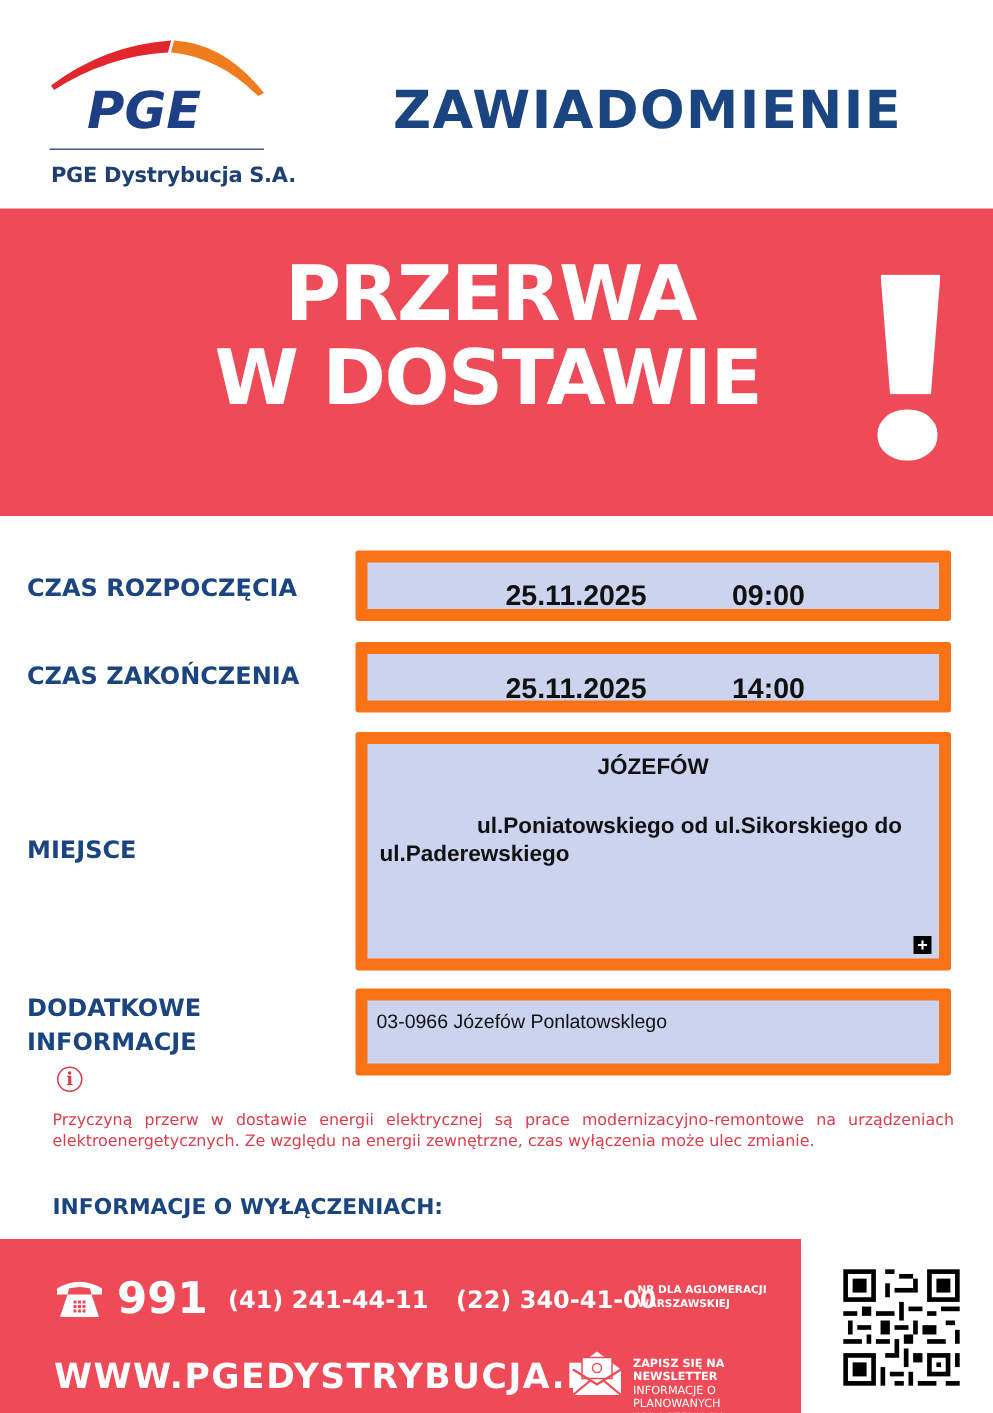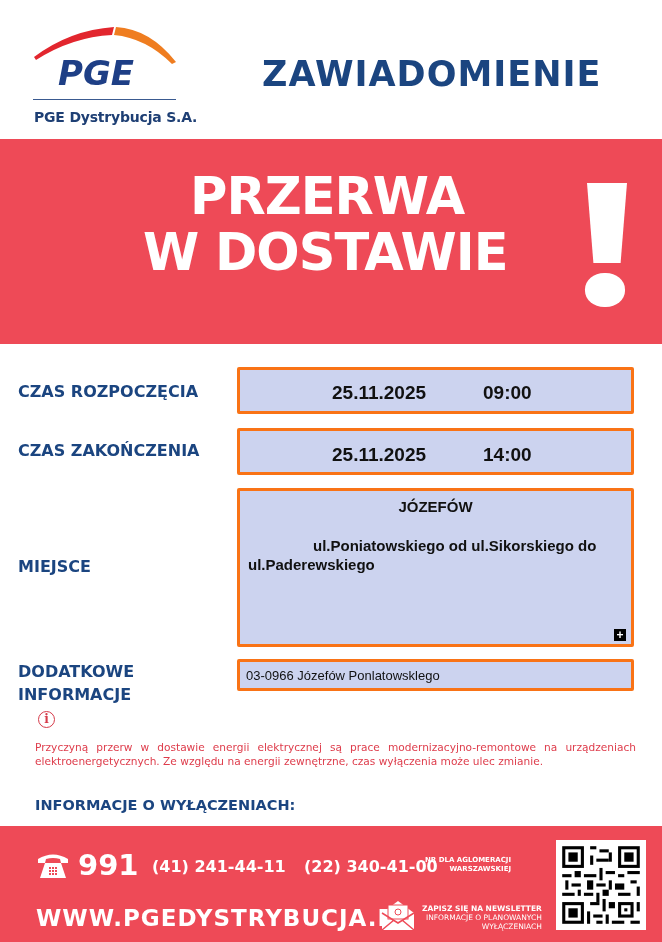--- a/index.html
+++ b/index.html
@@ -13,31 +13,31 @@
   
   .banner { left:0; top:139px; width:662px; height:205px; background:#ee4a57; }
   .big { font-family:"DejaVu Sans", sans-serif; font-weight:bold; color:#fff; font-size:51px; line-height:56px; letter-spacing:-1px; }
   .b-line1 { left:190px; top:30px; }
   .b-line2 { left:143px; top:86px; }
   .b-line3 { left:107px; top:145px; font-family:"DejaVu Sans", sans-serif; color:#fff; font-size:31px; letter-spacing:4px; }
   .excl-bar { left:587px; top:44px; width:40px; height:80px; background:#fff; clip-path:polygon(0 0,100% 0,84% 100%,16% 100%); }
   .excl-dot { left:585px; top:134px; width:40px; height:34px; background:#fff; border-radius:48%; }
   
   .lbl { font-family:"DejaVu Sans", sans-serif; font-weight:bold; color:#1b4580; font-size:16px; text-align:left; width:200px; left:18px; }
-  .box { left:237px; width:397px; background:#ccd3ef; border:3px solid #f97316; box-sizing:border-box; border-radius:2px; }
+  .box { left:237px; width:397px; background:#ccd3ef; border:8px solid #f97316; box-sizing:border-box; border-radius:2px; }
   .dt { position:absolute; top:12px; font-size:19px; font-weight:bold; color:#111; }
   .place-city { position:absolute; left:0; width:100%; text-align:center; top:7px; font-size:15px; font-weight:bold; color:#111; }
   .place-streets { position:absolute; left:8px; right:14px; top:45px; font-size:15px; font-weight:bold; color:#111; line-height:19px; text-indent:65px; }
   .plus { position:absolute; right:5px; bottom:3px; width:12px; height:12px; background:#000; color:#fff; font-size:12px; line-height:12px; text-align:center; font-weight:bold; }
   .extra-text { position:absolute; left:6px; top:6px; font-size:13px; color:#111; }
   .info-icon { left:38px; top:711px; width:17px; height:17px; border:1.5px solid #d63b4a; border-radius:50%; box-sizing:border-box; color:#d63b4a; font-size:12px; text-align:center; line-height:14px; font-family:"DejaVu Serif", serif; font-weight:bold; }
   .notice { left:35px; top:740px; width:601px; font-family:"DejaVu Sans", sans-serif; font-size:10.6px; line-height:14px; color:#de3c4b; text-align:justify; text-align-last:left; }
   .info-head { left:35px; top:797px; font-family:"DejaVu Sans", sans-serif; font-weight:bold; color:#1b4580; font-size:14.5px; }
   
-  .footer { left:0; top:826px; width:662px; height:116px; background:#ee4a57;text-align:right; }
+  .footer { left:0; top:826px; width:534px; height:116px; background:#ee4a57; }
   .f-white { color:#fff; font-family:"DejaVu Sans", sans-serif; font-weight:bold; }
   .phone-icon { left:36px; top:24px; width:34px; height:30px; }
   .n991 { left:78px; top:22px; font-size:29px; }
   .ph1 { left:152px; top:31px; font-size:16px; }
   .ph2 { left:304px; top:31px; font-size:16px; }
   .agl { left:425px; top:30px; font-size:7px; line-height:9px; }
   .www { left:36px; top:79px; font-size:23px; letter-spacing:1px; }
   .env { left:380px; top:73px; width:36px; height:32px; }
   .news { left:422px; top:78px; font-size:7.5px; line-height:9px; }
   .news .n1 { font-weight:bold; }
@@ -81,21 +81,21 @@
 <div class="abs box" style="top:488px;height:159px;">
   <div class="place-city">JÓZEFÓW</div>
   <div class="place-streets">ul.Poniatowskiego od ul.Sikorskiego do ul.Paderewskiego</div>
   <div class="plus">+</div>
 </div>
 
 <div class="abs lbl" style="top:660px;line-height:23px;">
   <div>DODATKOWE</div>
   <div>INFORMACJE</div>
 </div>
-<div class="abs box" style="top:659px;height:32px;">
+<div class="abs box" style="top:659px;height:58px;">
   <div class="extra-text">03-0966 Józefów Ponlatowsklego</div>
 </div>
 
 <div class="abs info-icon">i</div>
 <div class="abs notice">Przyczyną przerw w dostawie energii elektrycznej są prace modernizacyjno-remontowe na urządzeniach elektroenergetycznych. Ze względu na energii zewnętrzne, czas wyłączenia może ulec zmianie.</div>
 
 <div class="abs info-head">INFORMACJE O WYŁĄCZENIACH:</div>
 
 <div class="abs footer">
   <svg class="abs phone-icon" viewBox="0 0 34 30">

